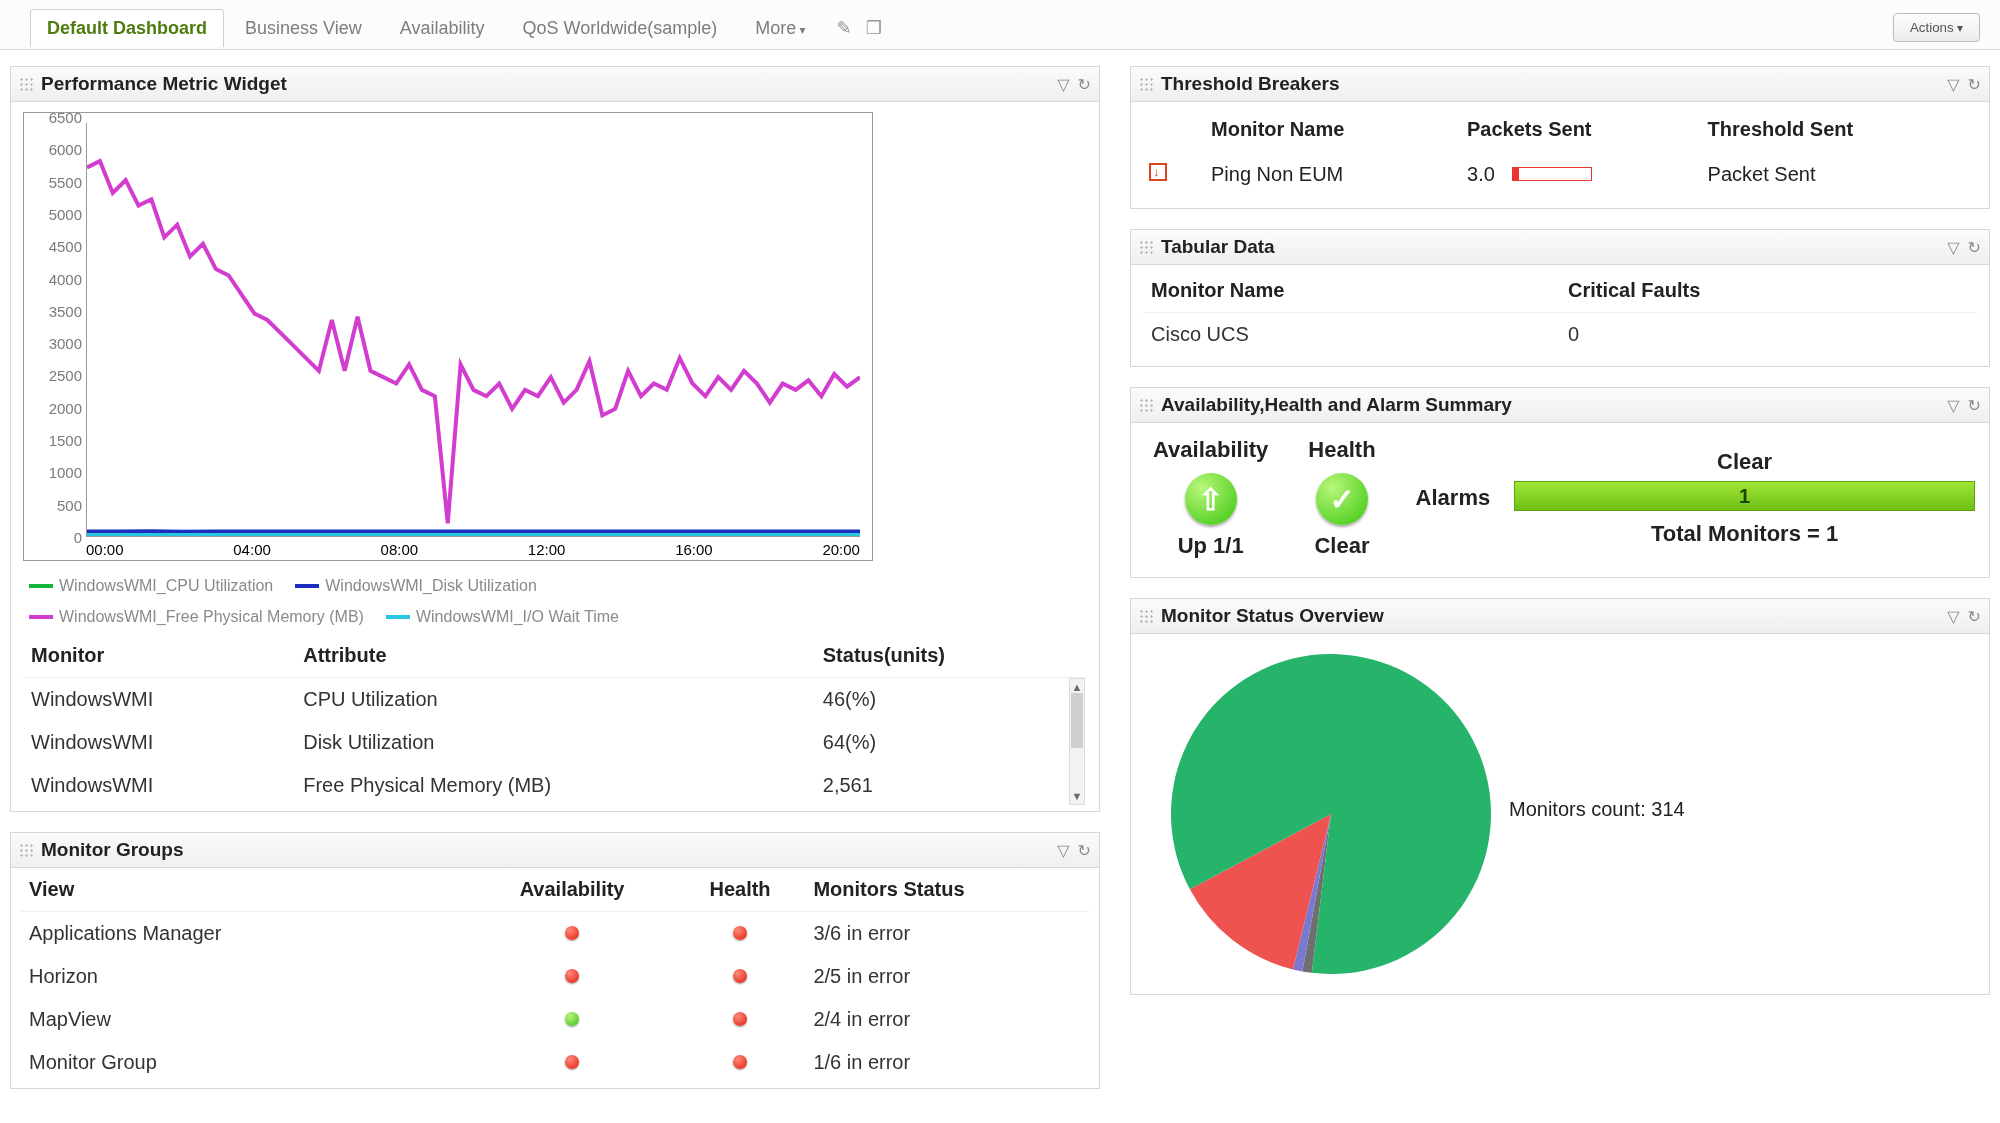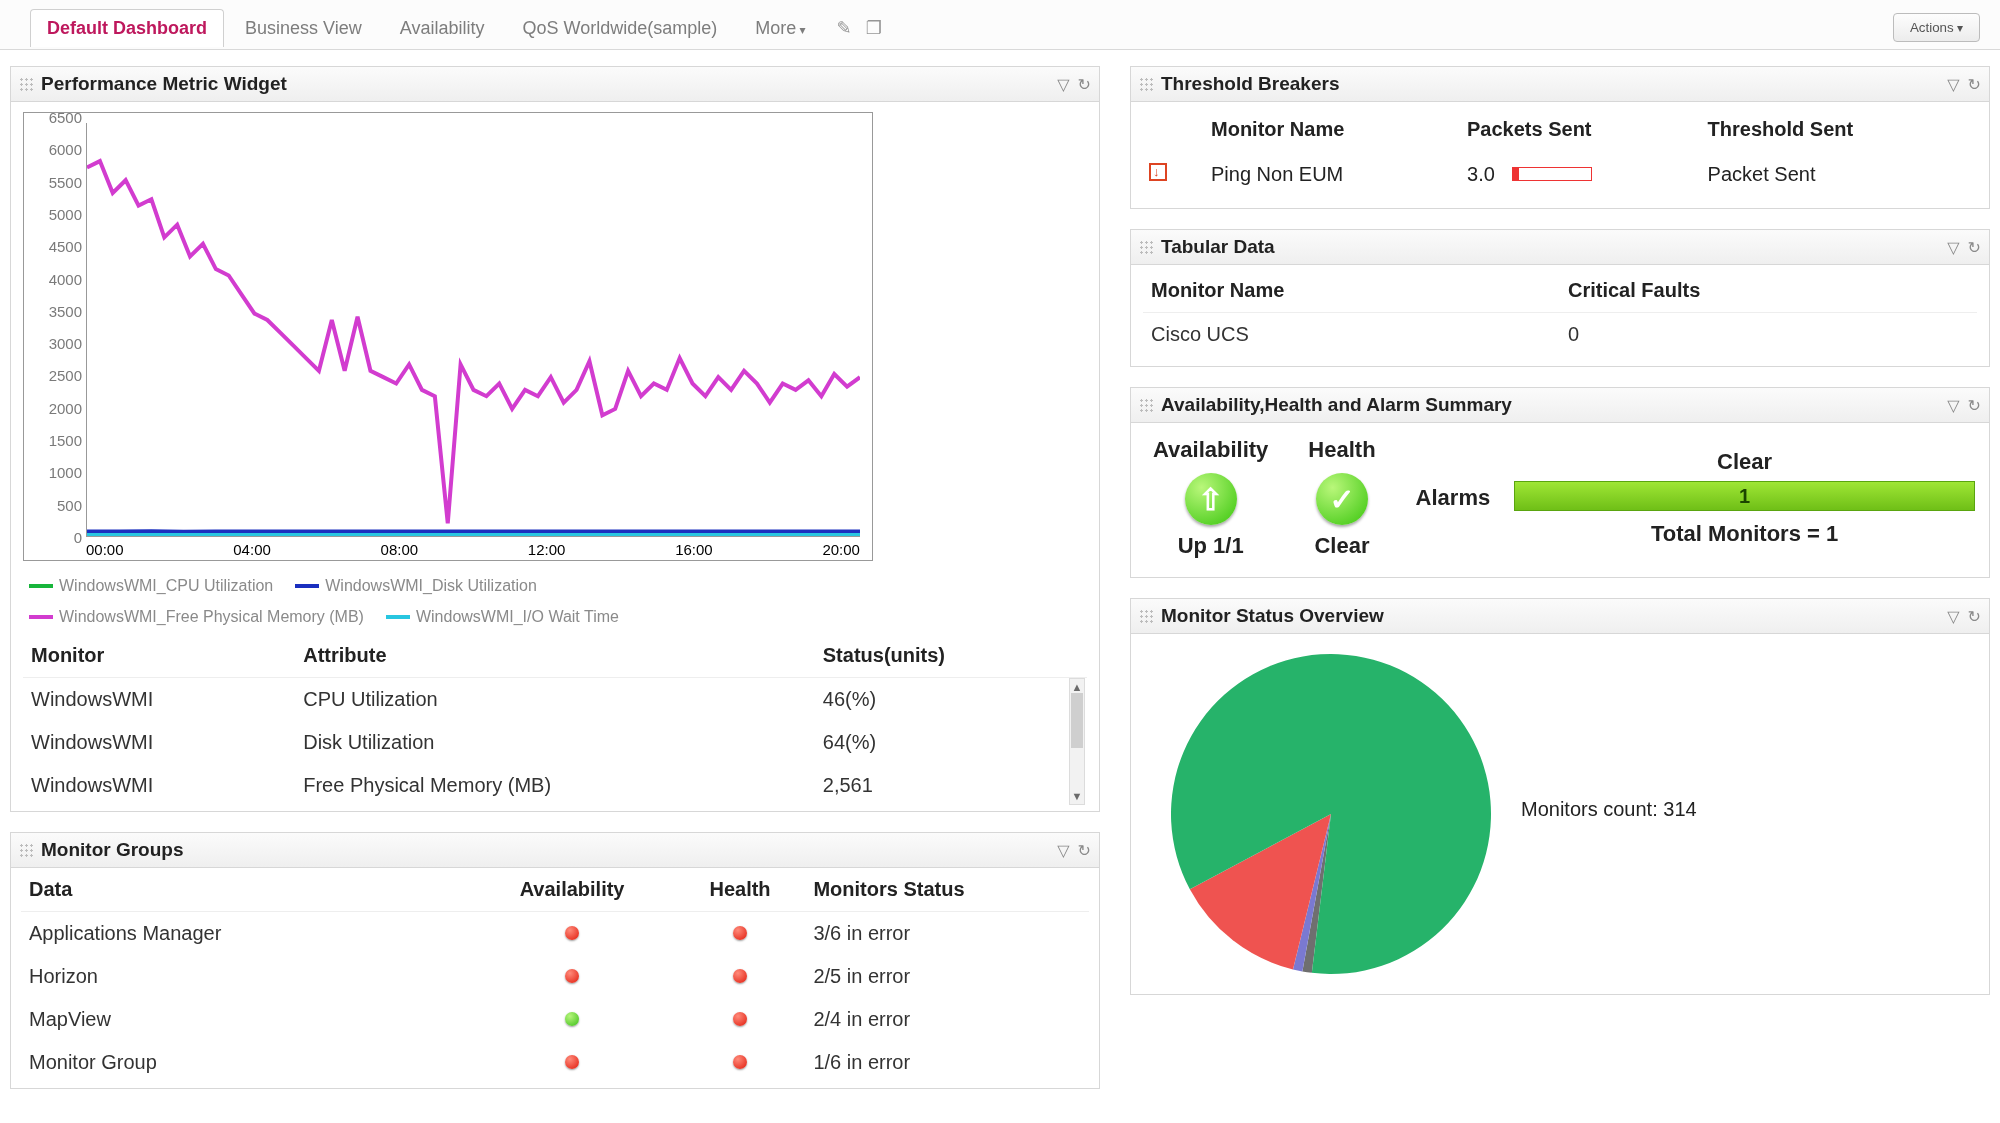--- a/index.html
+++ b/index.html
@@ -3,21 +3,21 @@
 <meta charset="utf-8">
 <style>
   * { box-sizing: border-box; }
   html,body { margin:0; padding:0; font-family: Arial, Helvetica, sans-serif; font-size:18px; color:#222; background:#fff; }
   body { width:2000px; }
 
   
   .topbar { display:flex; align-items:center; padding:6px 10px 0 30px; border-bottom:1px solid #d9d9d9; background:#fcfcfc; height:50px;}
   .tabs { display:flex; gap:4px; }
   .tab { padding:8px 16px; color:#7d7d7d; cursor:pointer; border:1px solid transparent; border-bottom:none; border-radius:4px 4px 0 0;}
-  .tab.active { background:#fff; color:#be185d; border-color:#d0d0d0; font-weight:600;}
+  .tab.active { background:#fff; color:#4d7c0f; border-color:#d0d0d0; font-weight:600;}
   .tab-more::after{content:" \25BE"; font-size:12px;}
   .top-icons{ display:flex; gap:14px; margin-left:14px; color:#969696; }
   .top-spacer{flex:1;}
   .actions-btn{ margin-right:10px; padding:6px 16px; background:linear-gradient(#fdfdfd,#ececec); border:1px solid #bcbcbc; border-radius:4px; color:#555;}
   .actions-btn::after{content:" \25BE"; font-size:12px;}
 
   
   .page { display:flex; gap:30px; padding:16px 10px 0 10px; }
   .col-left{ width:1090px; flex:none; display:flex; flex-direction:column; gap:20px;}
   .col-right{ flex:1; display:flex; flex-direction:column; gap:20px;}
@@ -83,21 +83,21 @@
      box-shadow:0 2px 3px rgba(0,0,0,.35); color:#fff; font-size:30px;
      display:flex; align-items:center; justify-content:center; font-weight:bold;}
   .alarms-block{ flex:1; display:flex; align-items:center; gap:24px;}
   .alarms-label{ font-size:22px; font-weight:700;}
   .alarms-right{ flex:1; text-align:center;}
   .clear-lbl{ font-size:22px; font-weight:700; margin-bottom:6px;}
   .alarm-bar{ height:30px; background:linear-gradient(#9fe635,#6fbf17); border:1px solid #5aa50f; color:#1b4400; font-weight:700; font-size:20px; display:flex; align-items:center; justify-content:center;}
   .total-mon{ font-size:22px; font-weight:700; margin-top:10px;}
 
   
-  .mso-body{ display:flex; align-items:center; gap:30px; padding:20px 16px 20px 40px;}
+  .mso-body{ display:flex; align-items:center; gap:18px; padding:20px 16px 20px 40px;}
   .pie-legend{ font-size:18px; color:#555;}
   .pie-legend .pl-title{ font-size:20px; color:#222; margin-bottom:10px;}
   .pl-row{ display:flex; align-items:center; gap:8px; margin:6px 0; color:#777;}
   .pl-sw{ width:14px; height:14px; border-radius:50%;}
   .pie{ width:320px; height:320px; }
 
   td.center, th.center{text-align:center;}
 </style>
 </head>
 <body>
@@ -215,21 +215,21 @@
         <div class="spacer"></div>
         <div class="hdr-icons">
           <span>▽</span>
           <span>↻</span>
         </div>
       </div>
       <div class="mg-body">
         <table class="tbl">
           <thead>
               <tr>
-            <th style="width:42%">Data</th>
+            <th style="width:42%">View</th>
             <th class="center">Availability</th>
             <th class="center">Health</th>
             <th>Monitors Status</th>
           </tr>
             </thead>
           <tbody id="mg-tbody">
               <tr>
                 <td>Applications Manager</td>
                 <td class="center"><span class="dot red"></span></td>
                 <td class="center"><span class="dot red"></span></td>

